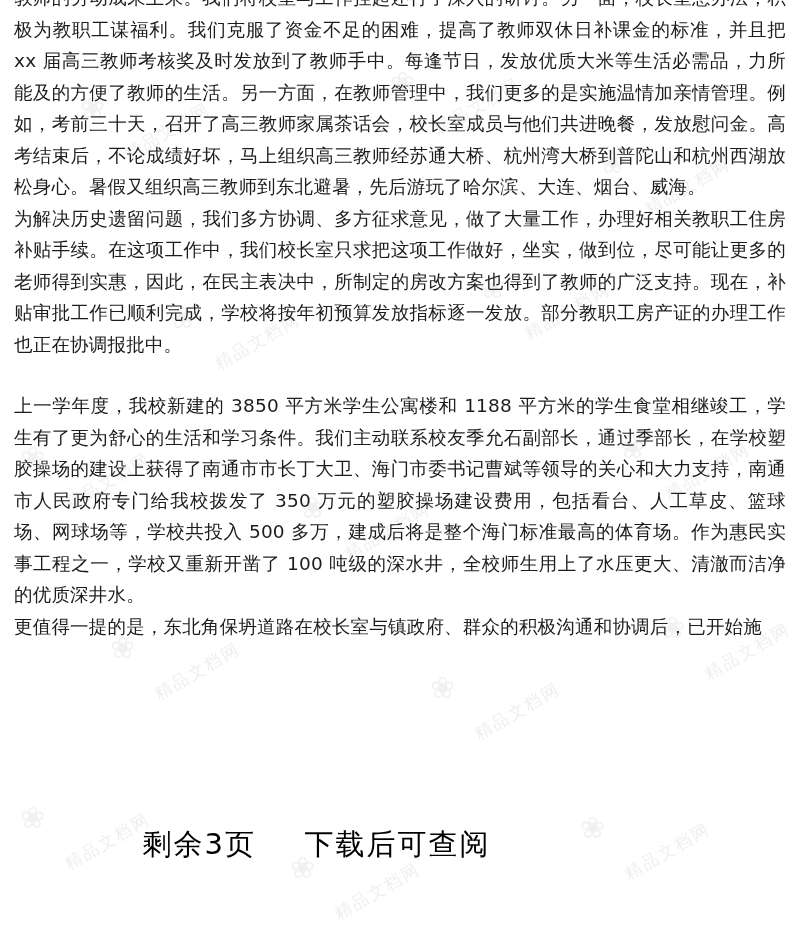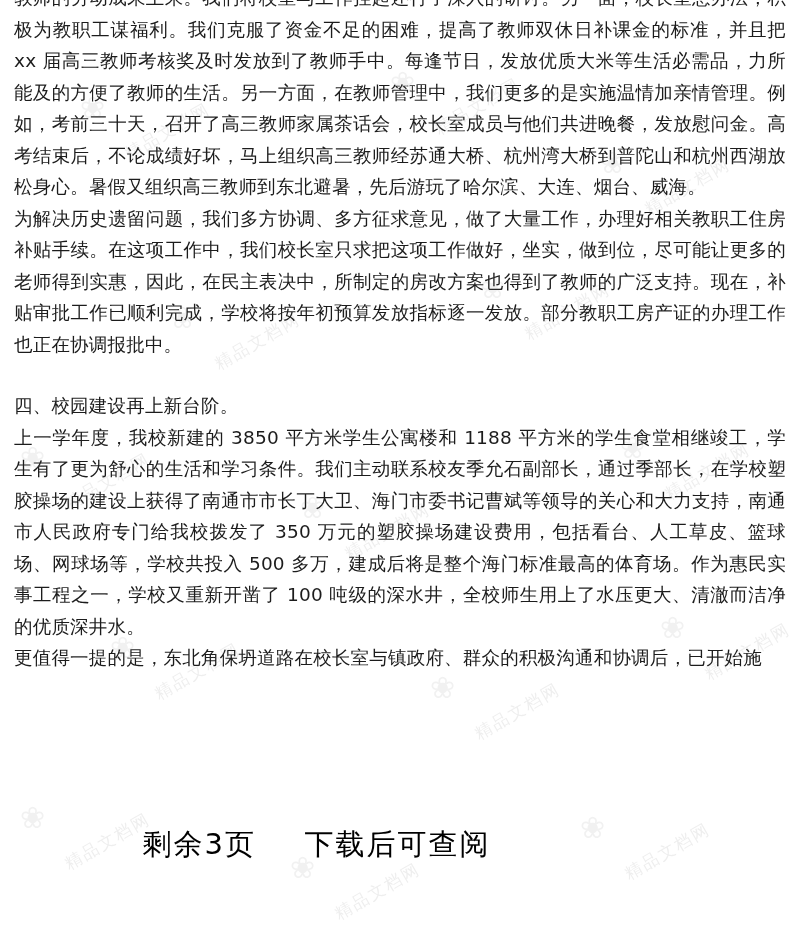--- a/index.html
+++ b/index.html
@@ -105,21 +105,20 @@
 </style>
 </head>
 <body>
 
 <div class="page">
 
   <div class="doc-body">
     <p class="para first-clipped">教师的劳动成果上来。我们将校室与工作挂起还行了深入的研讨。另一面，校长室怎办法，积极为教职工谋福利。我们克服了资金不足的困难，提高了教师双休日补课金的标准，并且把 xx 届高三教师考核奖及时发放到了教师手中。每逢节日，发放优质大米等生活必需品，力所能及的方便了教师的生活。另一方面，在教师管理中，我们更多的是实施温情加亲情管理。例如，考前三十天，召开了高三教师家属茶话会，校长室成员与他们共进晚餐，发放慰问金。高考结束后，不论成绩好坏，马上组织高三教师经苏通大桥、杭州湾大桥到普陀山和杭州西湖放松身心。暑假又组织高三教师到东北避暑，先后游玩了哈尔滨、大连、烟台、威海。</p>
     <p class="para">为解决历史遗留问题，我们多方协调、多方征求意见，做了大量工作，办理好相关教职工住房补贴手续。在这项工作中，我们校长室只求把这项工作做好，坐实，做到位，尽可能让更多的老师得到实惠，因此，在民主表决中，所制定的房改方案也得到了教师的广泛支持。现在，补贴审批工作已顺利完成，学校将按年初预算发放指标逐一发放。部分教职工房产证的办理工作也正在协调报批中。</p>
     <div class="spacer"></div>
-    <p class="para">四、校园建设再上新台阶。</p>
     <p class="para">上一学年度，我校新建的 3850 平方米学生公寓楼和 1188 平方米的学生食堂相继竣工，学生有了更为舒心的生活和学习条件。我们主动联系校友季允石副部长，通过季部长，在学校塑胶操场的建设上获得了南通市市长丁大卫、海门市委书记曹斌等领导的关心和大力支持，南通市人民政府专门给我校拨发了 350 万元的塑胶操场建设费用，包括看台、人工草皮、篮球场、网球场等，学校共投入 500 多万，建成后将是整个海门标准最高的体育场。作为惠民实事工程之一，学校又重新开凿了 100 吨级的深水井，全校师生用上了水压更大、清澈而洁净的优质深井水。</p>
     <p class="para">更值得一提的是，东北角保坍道路在校长室与镇政府、群众的积极沟通和协调后，已开始施</p>
   </div>
 
   <div class="cut-area"></div>
 
   <div class="footer-note">
     <span>剩余3页</span>
     <span class="gap"></span>
     <span>下载后可查阅</span>

